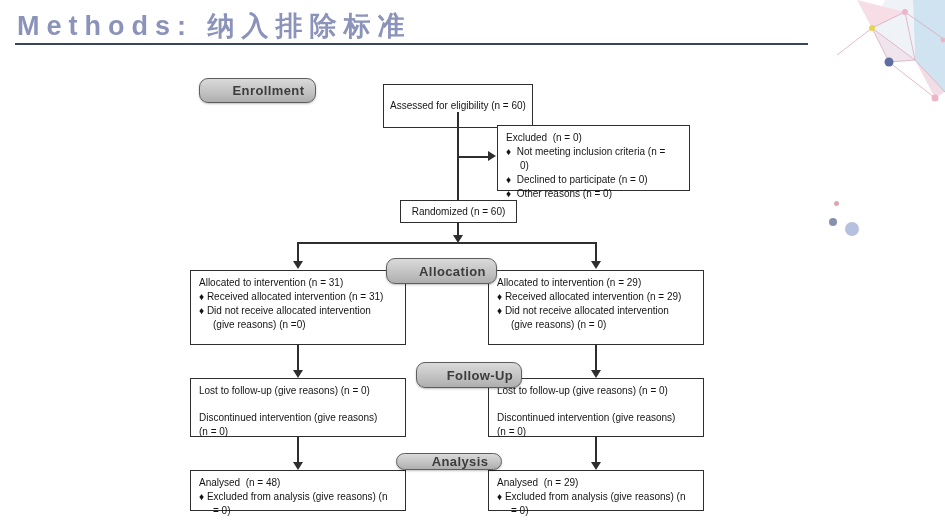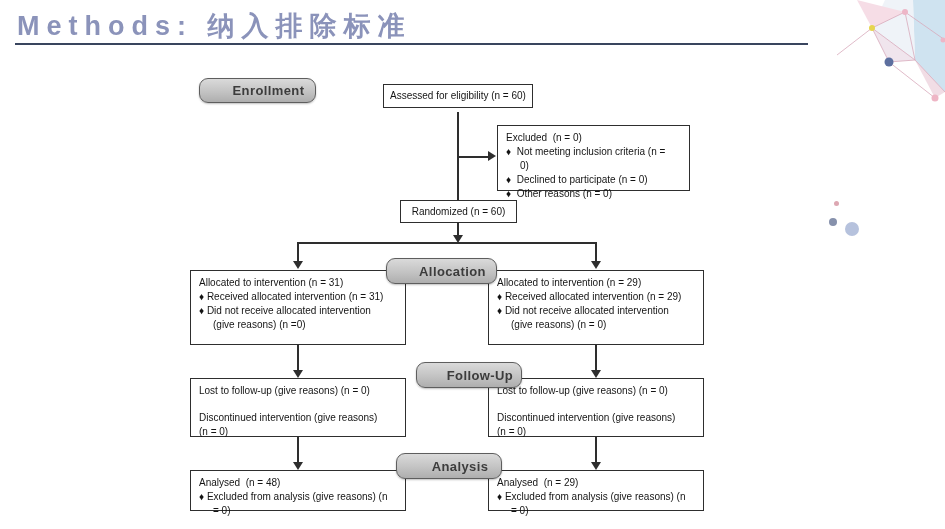--- a/index.html
+++ b/index.html
@@ -64,21 +64,21 @@
     <circle cx="116" cy="40" r="2.5" fill="#edb6c7"></circle>
   </svg>
   <div class="dot dot-pink"></div>
   <div class="dot dot-slate"></div>
   <div class="dot dot-blue"></div>
 
   <div>
 
     <div class="badge" style="left:199px; top:78px; width:117px; height:25px;">Enrollment</div>
 
-    <div class="cbox center-box" style="left:383px; top:84px; width:150px; height:24px;">Assessed for eligibility (n = 60)</div>
+    <div class="cbox center-box" style="left:383px; top:84px; width:150px; height:44px;">Assessed for eligibility (n = 60)</div>
 
     <div class="lv" style="left:457px; top:112px; height:88px;"></div>
 
     <div class="lh" style="left:457px; top:156px; width:31px;"></div>
     <div class="arr-r" style="left:488px; top:151px;"></div>
 
     <div class="cbox" style="left:497px; top:125px; width:193px; height:66px;">
       <div class="btitle">Excluded  (n = 0)</div>
       <div class="bl">♦  Not meeting inclusion criteria (n = 0)</div>
       <div class="bl">♦  Declined to participate (n = 0)</div>
@@ -122,21 +122,21 @@
     <div class="cbox" style="left:488px; top:378px; width:216px; height:59px;">
       <div class="btitle">Lost to follow-up (give reasons) (n = 0)</div>
       <div class="btitle fline2">Discontinued intervention (give reasons) (n = 0)</div>
     </div>
 
     <div class="lv" style="left:297px; top:437px; height:26px;"></div>
     <div class="arr-d" style="left:293px; top:462px;"></div>
     <div class="lv" style="left:595px; top:437px; height:26px;"></div>
     <div class="arr-d" style="left:591px; top:462px;"></div>
 
-    <div class="badge" style="left:396px; top:453px; width:106px; height:26px;">Analysis</div>
+    <div class="badge" style="left:396px; top:453px; width:106px; height:17px;">Analysis</div>
 
     <div class="cbox" style="left:190px; top:470px; width:216px; height:41px;">
       <div class="btitle">Analysed  (n = 48)</div>
       <div class="bl">♦ Excluded from analysis (give reasons) (n = 0)</div>
     </div>
     <div class="cbox" style="left:488px; top:470px; width:216px; height:41px;">
       <div class="btitle">Analysed  (n = 29)</div>
       <div class="bl">♦ Excluded from analysis (give reasons) (n = 0)</div>
     </div>
 

